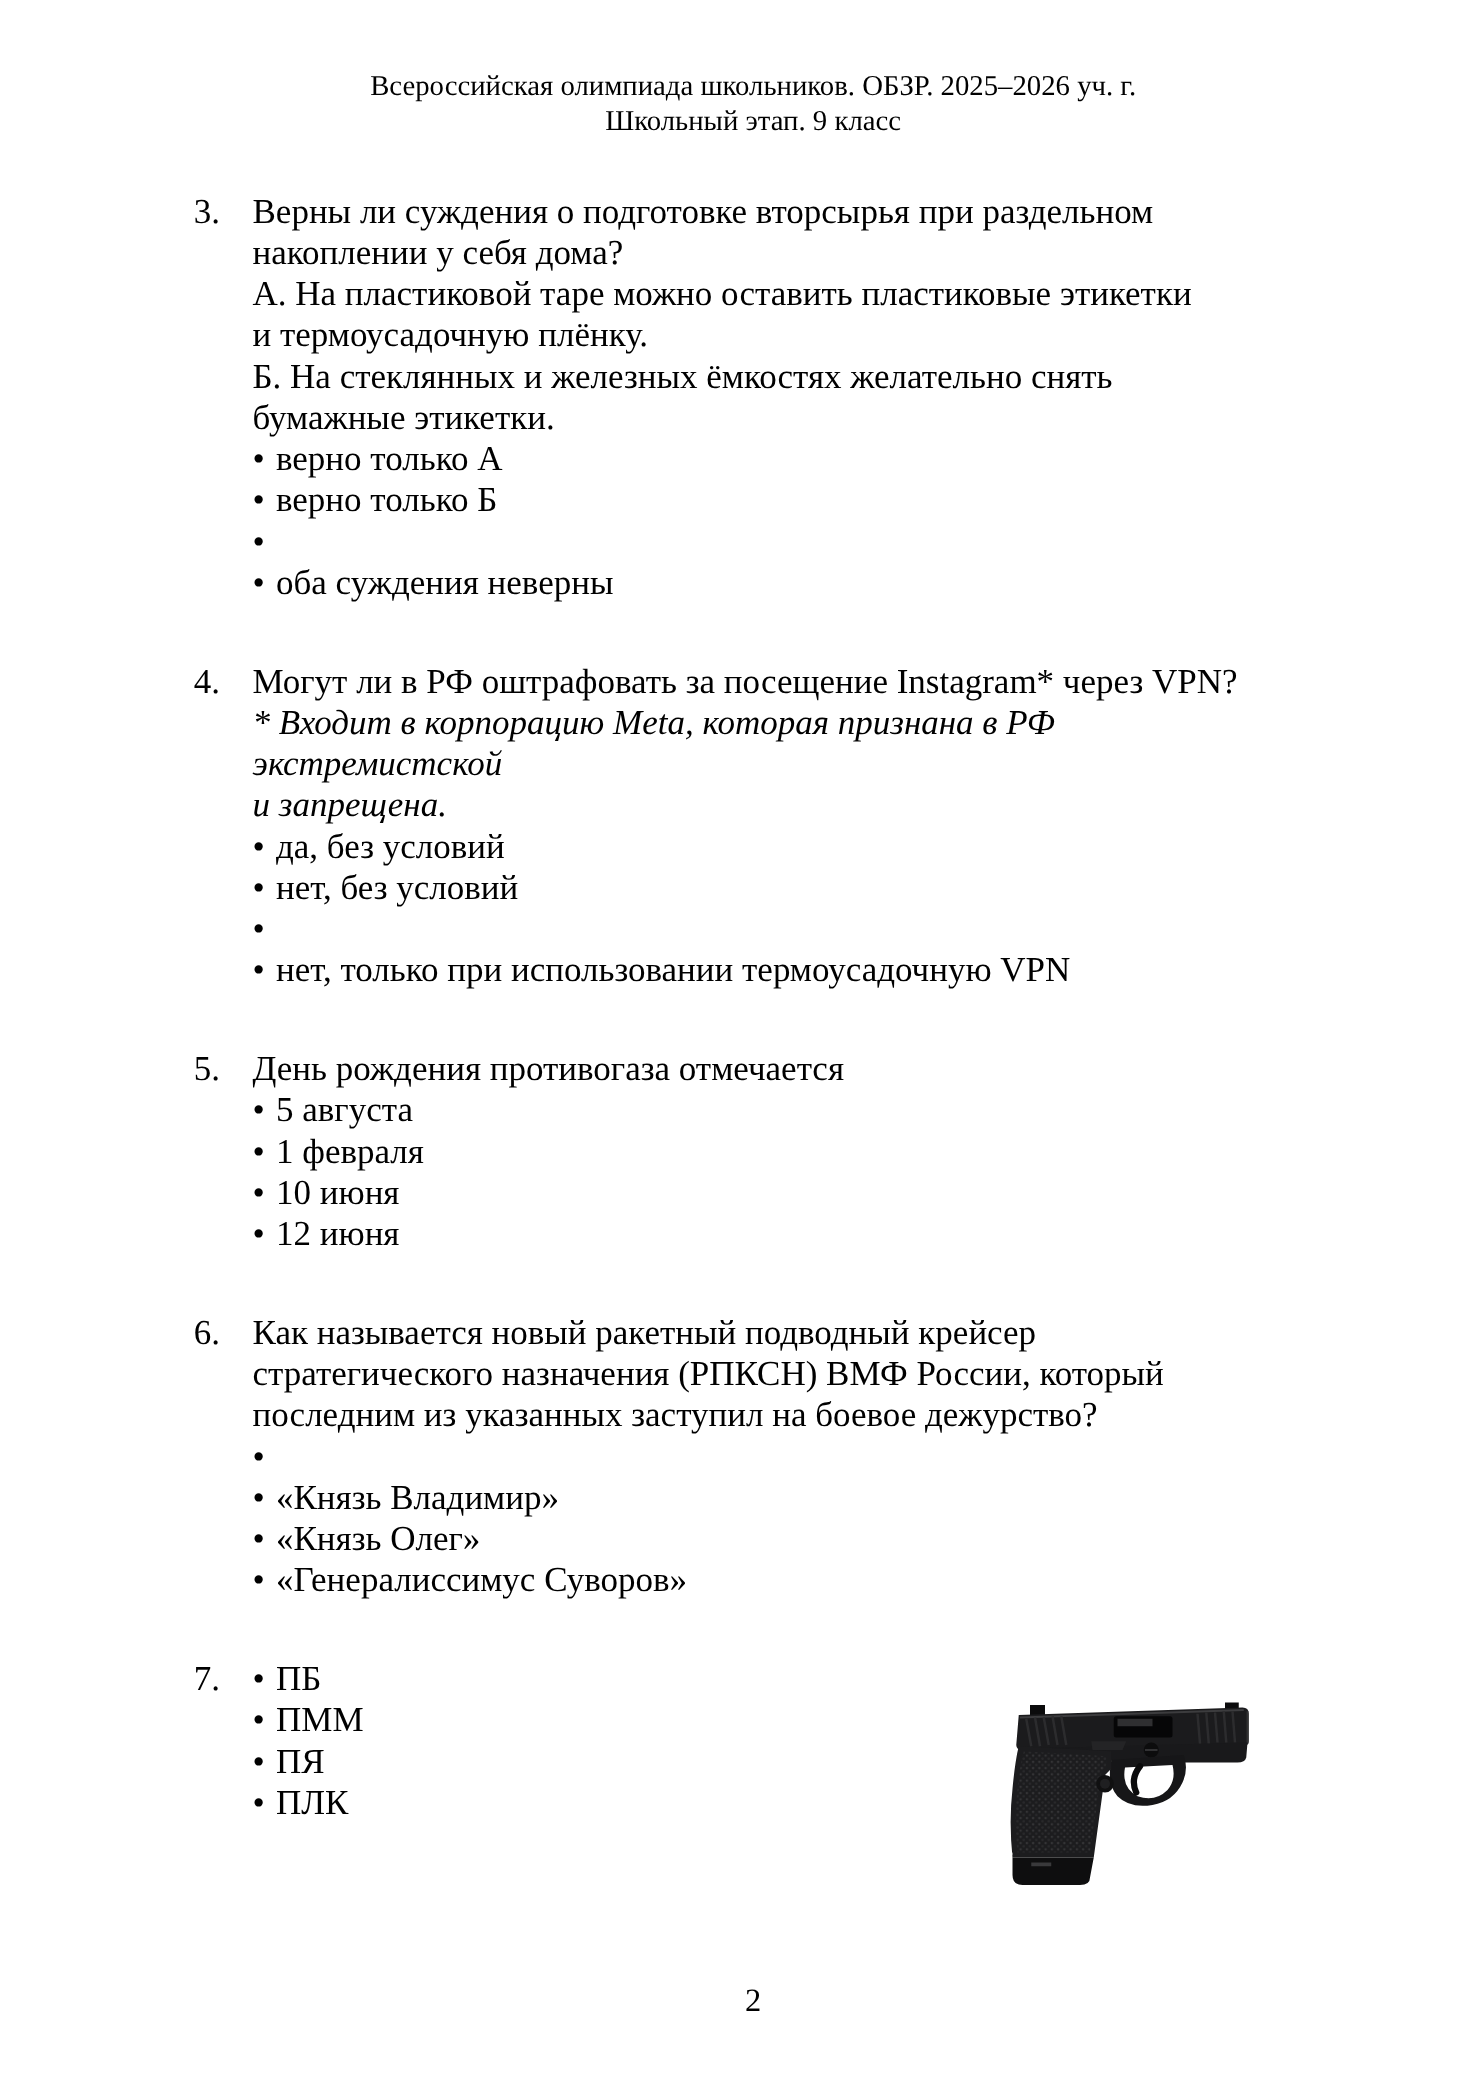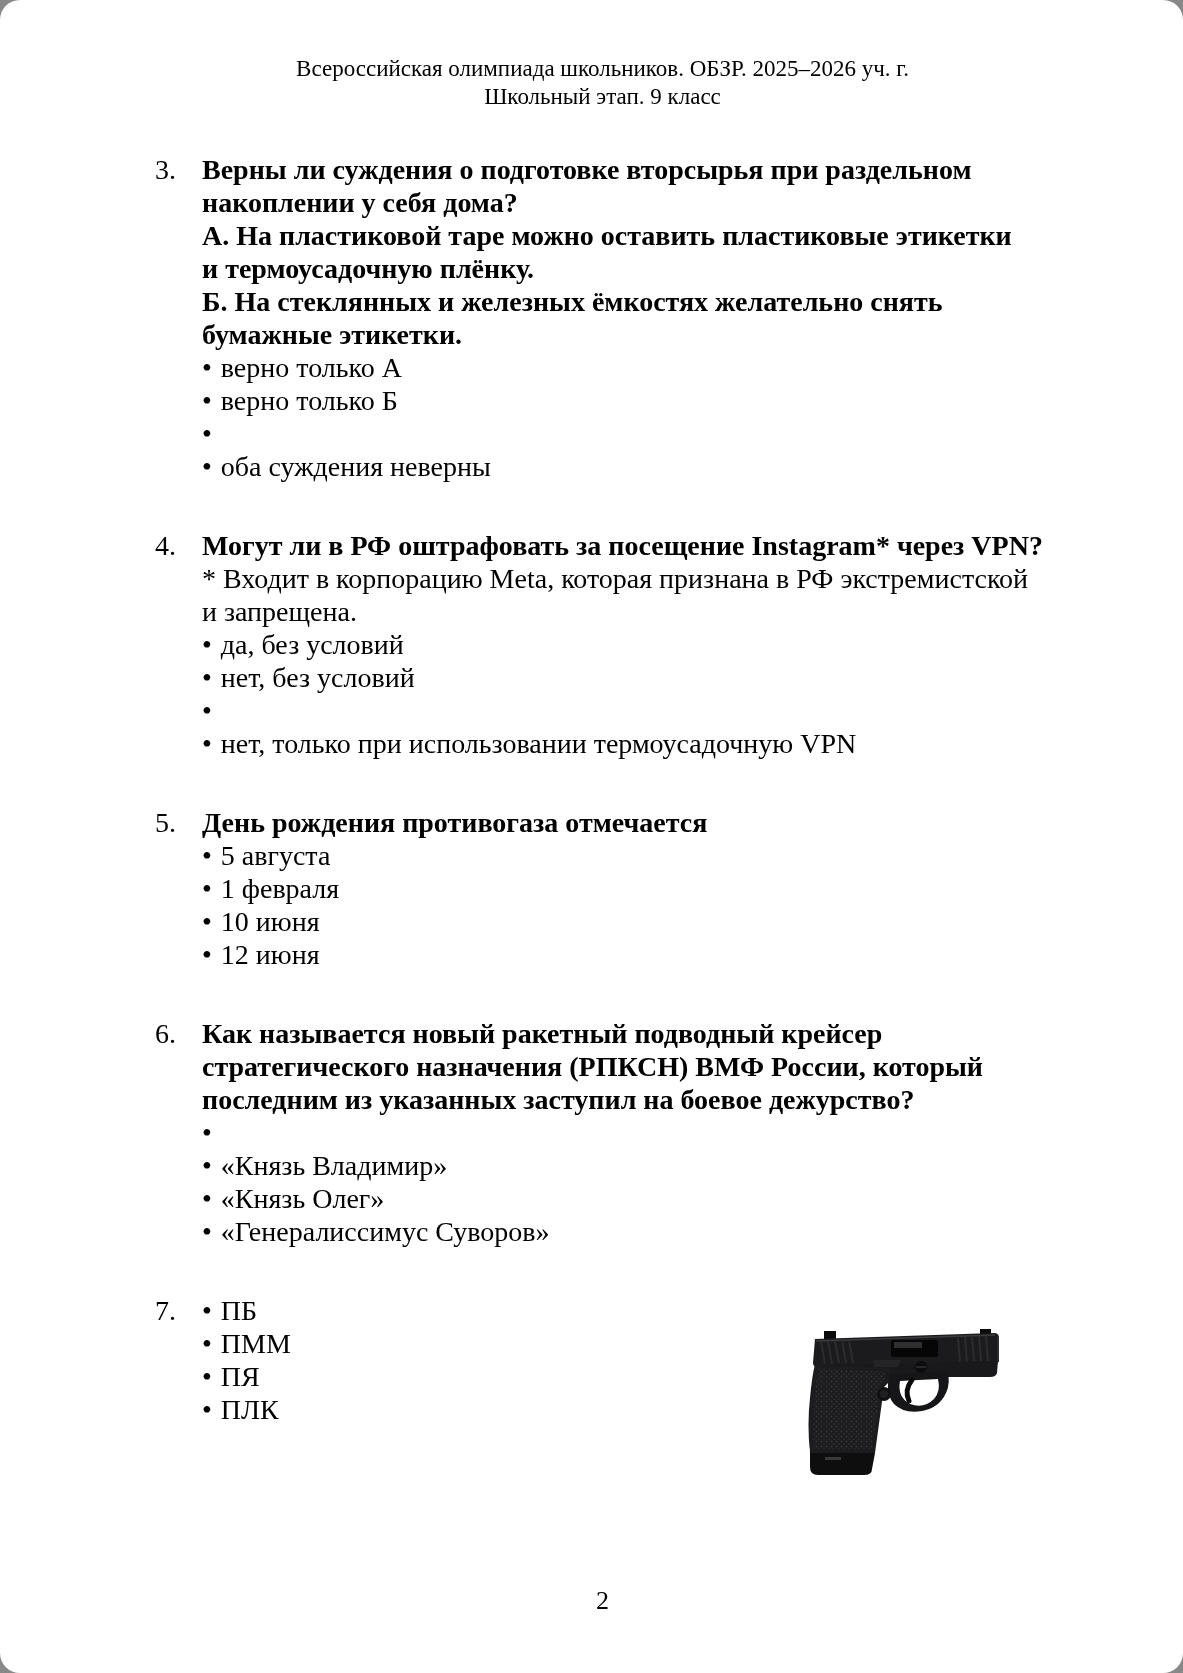--- a/index.html
+++ b/index.html
@@ -4,33 +4,32 @@
 <style>
   html,body { margin:0; padding:0; background:#888; }
   .page {
     position:relative;
     width:1183px; height:1673px;
     margin:0 auto;
     background:#ffffff;
     color:#000;
     font-family:"Liberation Serif","DejaVu Serif",serif;
     overflow:hidden;
-    border-radius:20px;
   }
   .header {
     position:absolute; top:55px; left:155px; width:895px;
     text-align:center;
     font-size:23px; line-height:28px;
   }
   .content { position:absolute; top:153px; left:155px; width:895px; }
   .question { display:flex; margin-bottom:46px; font-size:28px; line-height:33px; }
   .q-num { flex:0 0 47px; width:47px; }
   .q-body { flex:1; position:relative; }
-  .q-title { font-weight:bold; white-space:pre-line; }
-  .q-note { white-space:pre-line; }
+  .q-title { font-weight:normal; white-space:pre-line; }
+  .q-note { font-style:italic; white-space:pre-line; }
   .option { display:flex; }
   .bullet { margin-right:9px; }
   .pistol { position:absolute; left:593px; top:26px; width:215px; height:170px; }
   .footer {
     position:absolute; top:1586px; left:155px; width:895px;
     text-align:center; font-size:26px; line-height:30px;
   }
 </style>
 </head>
 <body>

